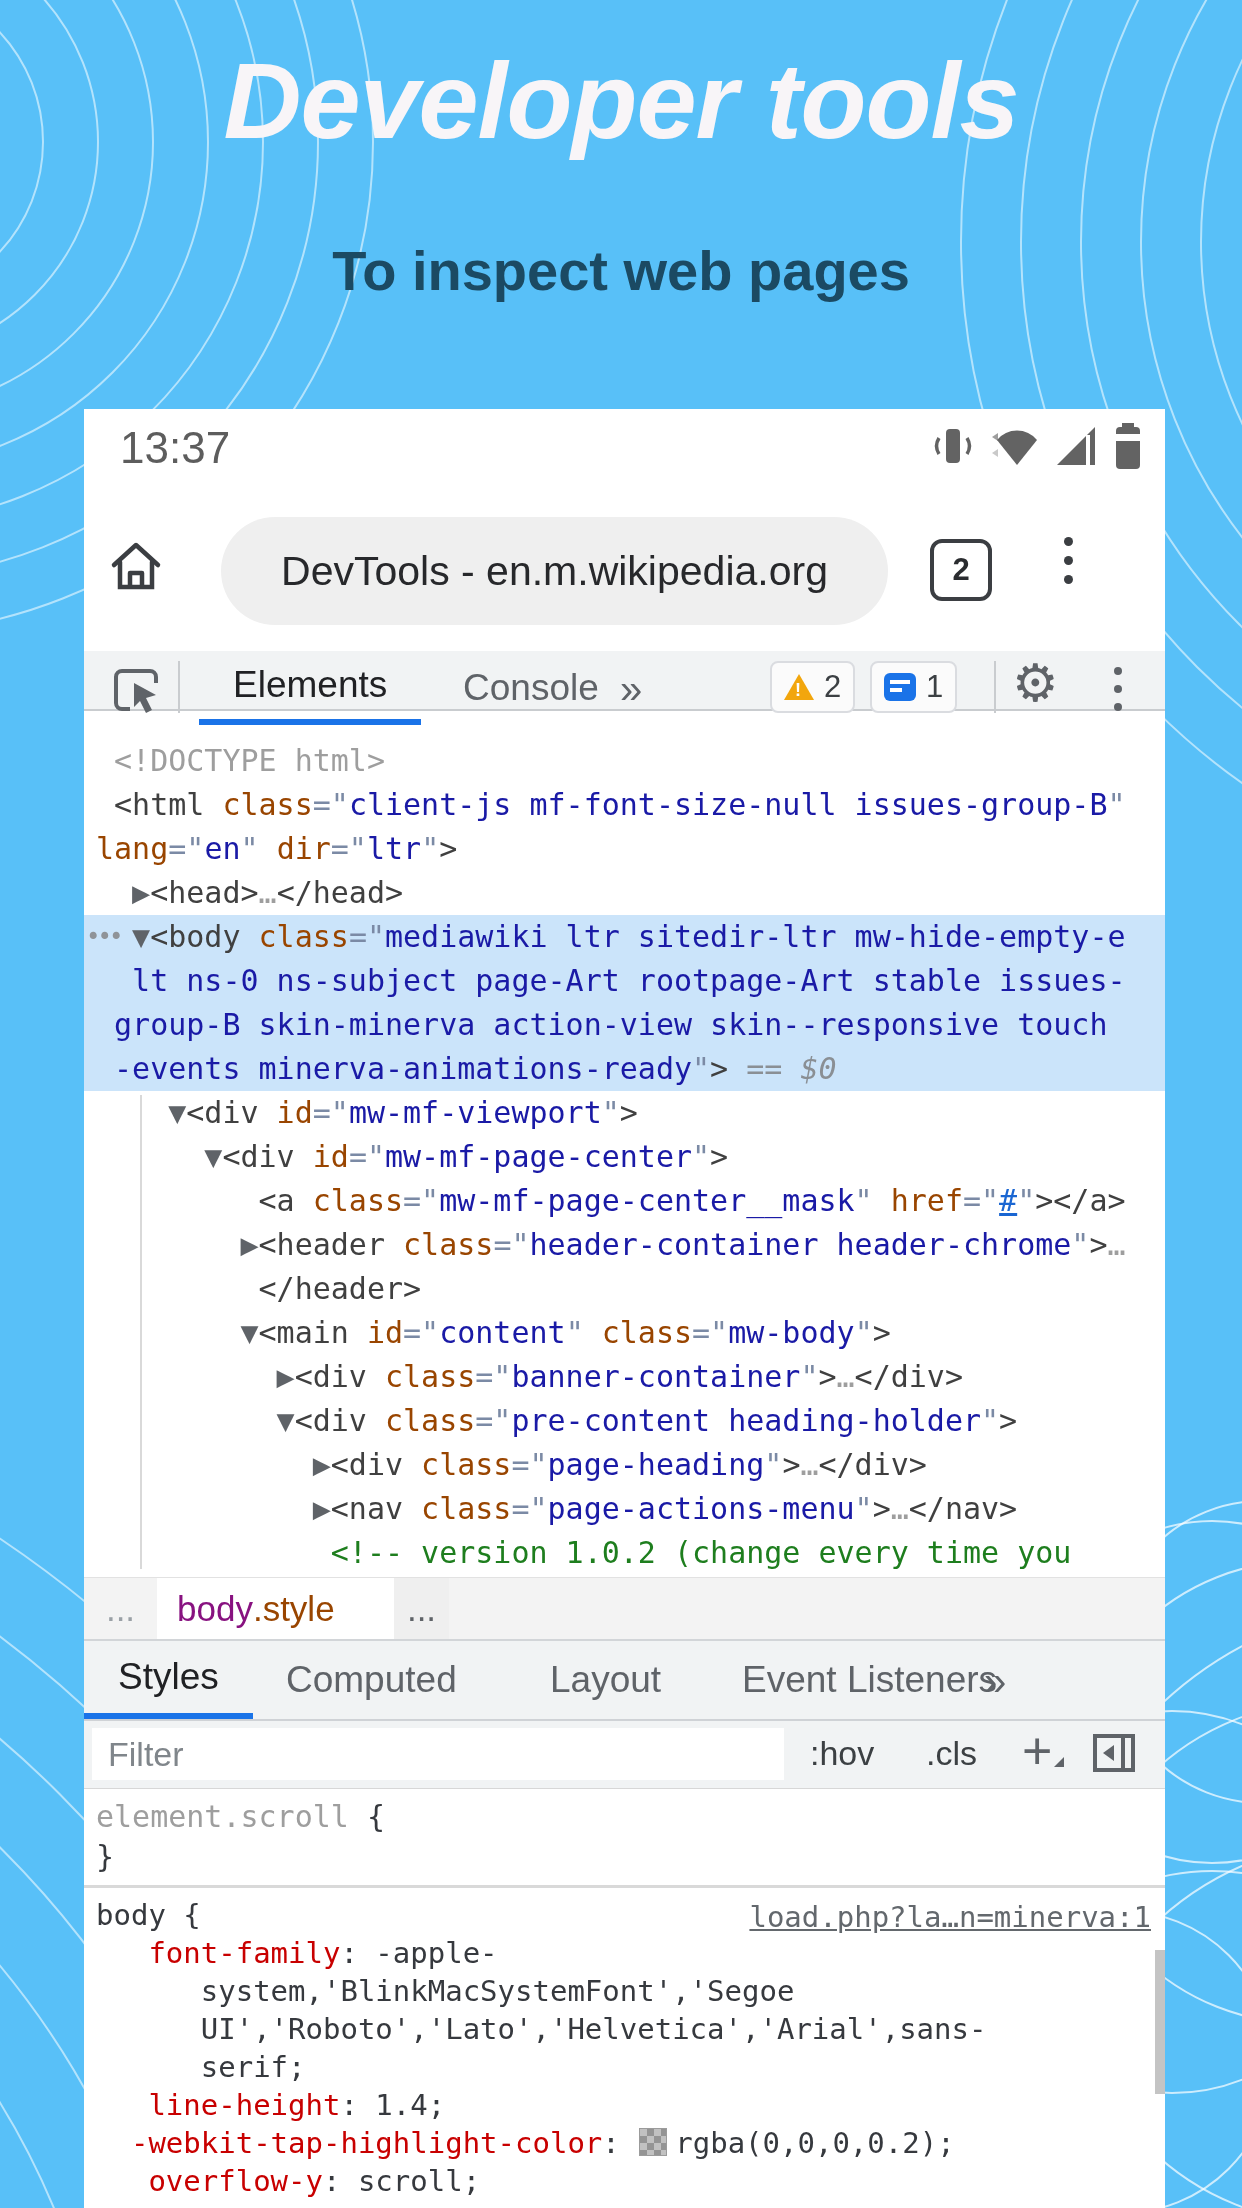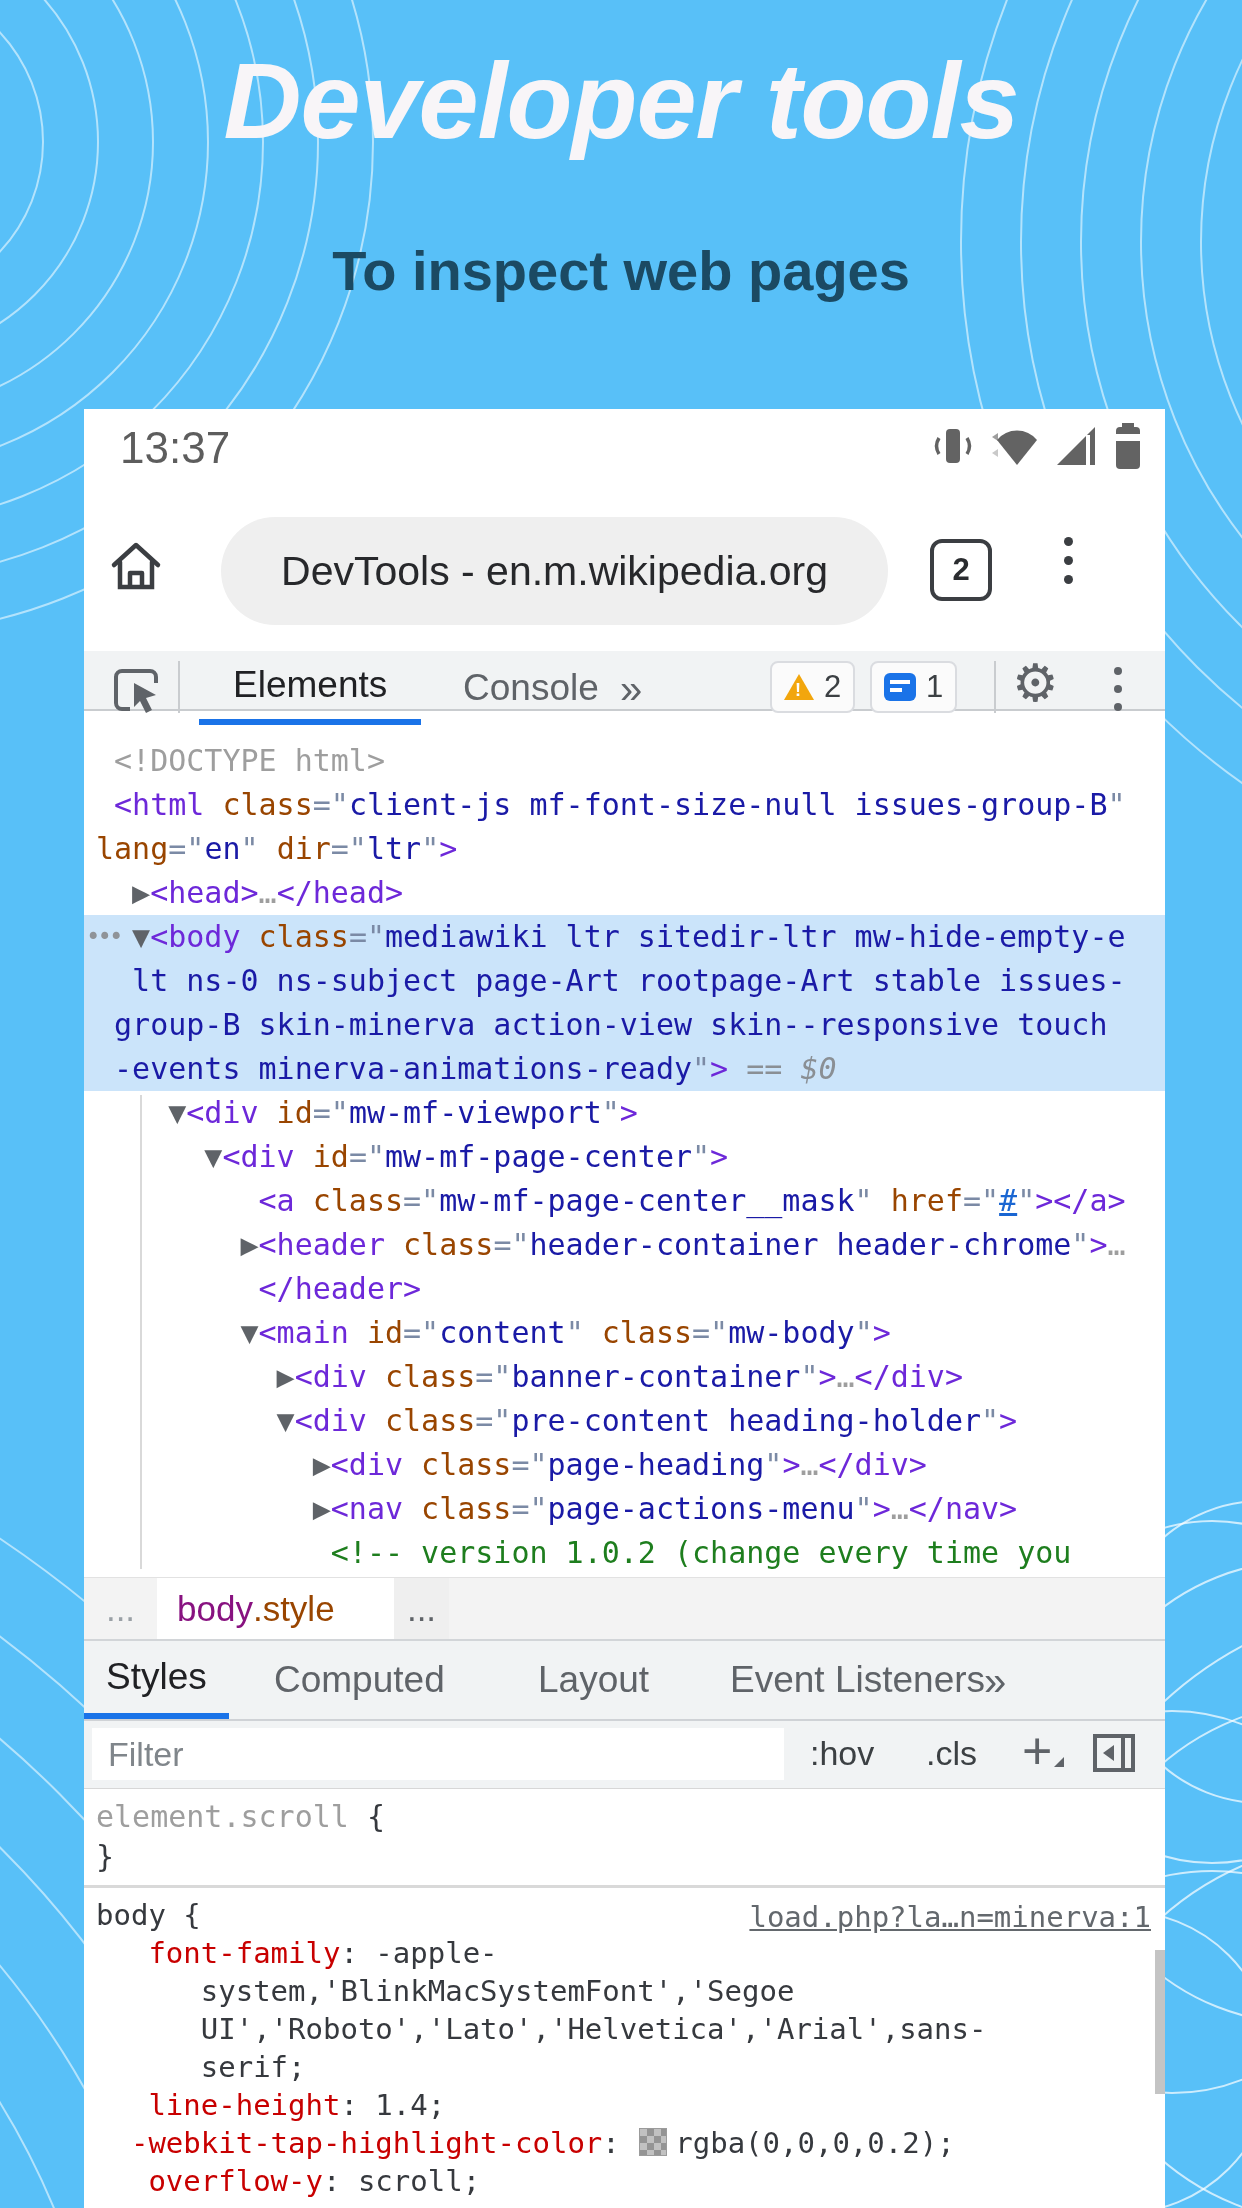--- a/index.html
+++ b/index.html
@@ -42,35 +42,35 @@
   .dt-div2{position:absolute;left:910px;top:10px;width:2px;height:52px;background:#c9cccf}
   .gear{position:absolute;left:928px;top:2px;font-size:52px;color:#5f6368}
   .dt-kebab{position:absolute;left:1030px;top:16px}
   .kebab2 i{width:8px;height:8px;border-radius:50%;background:#5f6368}
   
   .code{position:absolute;top:318px;left:0;right:0;height:850px;overflow:hidden;background:#fff;font-family:"DejaVu Sans Mono",monospace;font-size:30px;padding-top:12px}
   .code .cl{white-space:pre;height:44px;line-height:44px;padding-left:12px;position:relative}
   .code .cl.hl{background:#cbe4fa}
   .guide{position:absolute;left:56px;top:368px;width:2px;height:474px;background:#d9d9d9}
   .gdots{position:absolute;left:2px;top:0;font-size:24px;letter-spacing:-3px;color:#8f9398}
-  .sg-g{color:#9e9e9e}.sg-t{color:#6d28d9}.sg-a{color:#994500}.sg-q{color:#7b8aa5}
+  .sg-g{color:#9e9e9e}.sg-t{color:#404040}.sg-a{color:#994500}.sg-q{color:#7b8aa5}
   .sg-v{color:#1a1aa6}.sg-d{color:#36393e}.sg-c{color:#1e7e1e}.sg-w{color:#5f6368}
   .sg-i{color:#8a8f94;font-style:italic}.sg-k{color:#1a66d2;text-decoration:underline}
   .sg-r{color:#c80000}
   
   .crumbbar{position:absolute;top:1168px;left:0;right:0;height:64px;background:#f3f3f3;border-top:1px solid #e2e2e2;border-bottom:2px solid #d2d5d8;box-sizing:border-box;display:flex;align-items:stretch;font-size:35px}
   .crumb-gutter{width:73px;display:flex;align-items:center;justify-content:center;color:#9aa0a6}
   .crumb{background:#fff;display:flex;align-items:center;padding:0 20px;white-space:nowrap;overflow:hidden}
   .crumb.c1{width:676px}
   .crumb.c2{width:197px}
   .crumb-more{width:55px;background:#efefef;display:flex;align-items:center;justify-content:center;color:#5f6368}
   .ctag{color:#881280}.crest{color:#994500}
   
   .styletabs{position:absolute;top:1232px;left:0;right:0;height:80px;background:#f1f3f4;border-bottom:2px solid #cfd2d6;box-sizing:border-box}
-  .st-tab{position:absolute;top:0;height:78px;display:flex;align-items:center;padding:0 22px;font-size:37px;color:#5f6368}
+  .st-tab{position:absolute;top:0;height:78px;display:flex;align-items:center;padding:0 34px;font-size:37px;color:#5f6368}
   .st-tab.active{color:#202124;border-bottom:6px solid #1a73e8;box-sizing:border-box}
   .st-styles{left:0}.st-computed{left:168px}.st-layout{left:432px}.st-events{left:624px}
   .st-more{position:absolute;left:900px;top:18px;font-size:40px;color:#5f6368}
   
   .filterrow{position:absolute;top:1312px;left:0;right:0;height:68px;background:#f1f3f4;border-bottom:1px solid #d7d7d7;box-sizing:border-box}
   .filterinput{position:absolute;left:8px;top:7px;width:692px;height:52px;background:#fff;border:none;outline:none;font-size:34px;font-family:"Liberation Sans",sans-serif;color:#202124;padding:0 16px;box-sizing:border-box}
   .filterinput::placeholder{color:#80868b}
   .fhov{position:absolute;left:726px;top:13px;font-size:34px;color:#3c4043}
   .fcls{position:absolute;left:842px;top:13px;font-size:34px;color:#3c4043}
   .fplus{position:absolute;left:938px;top:0px;font-size:52px;font-weight:300;color:#5f6368}

